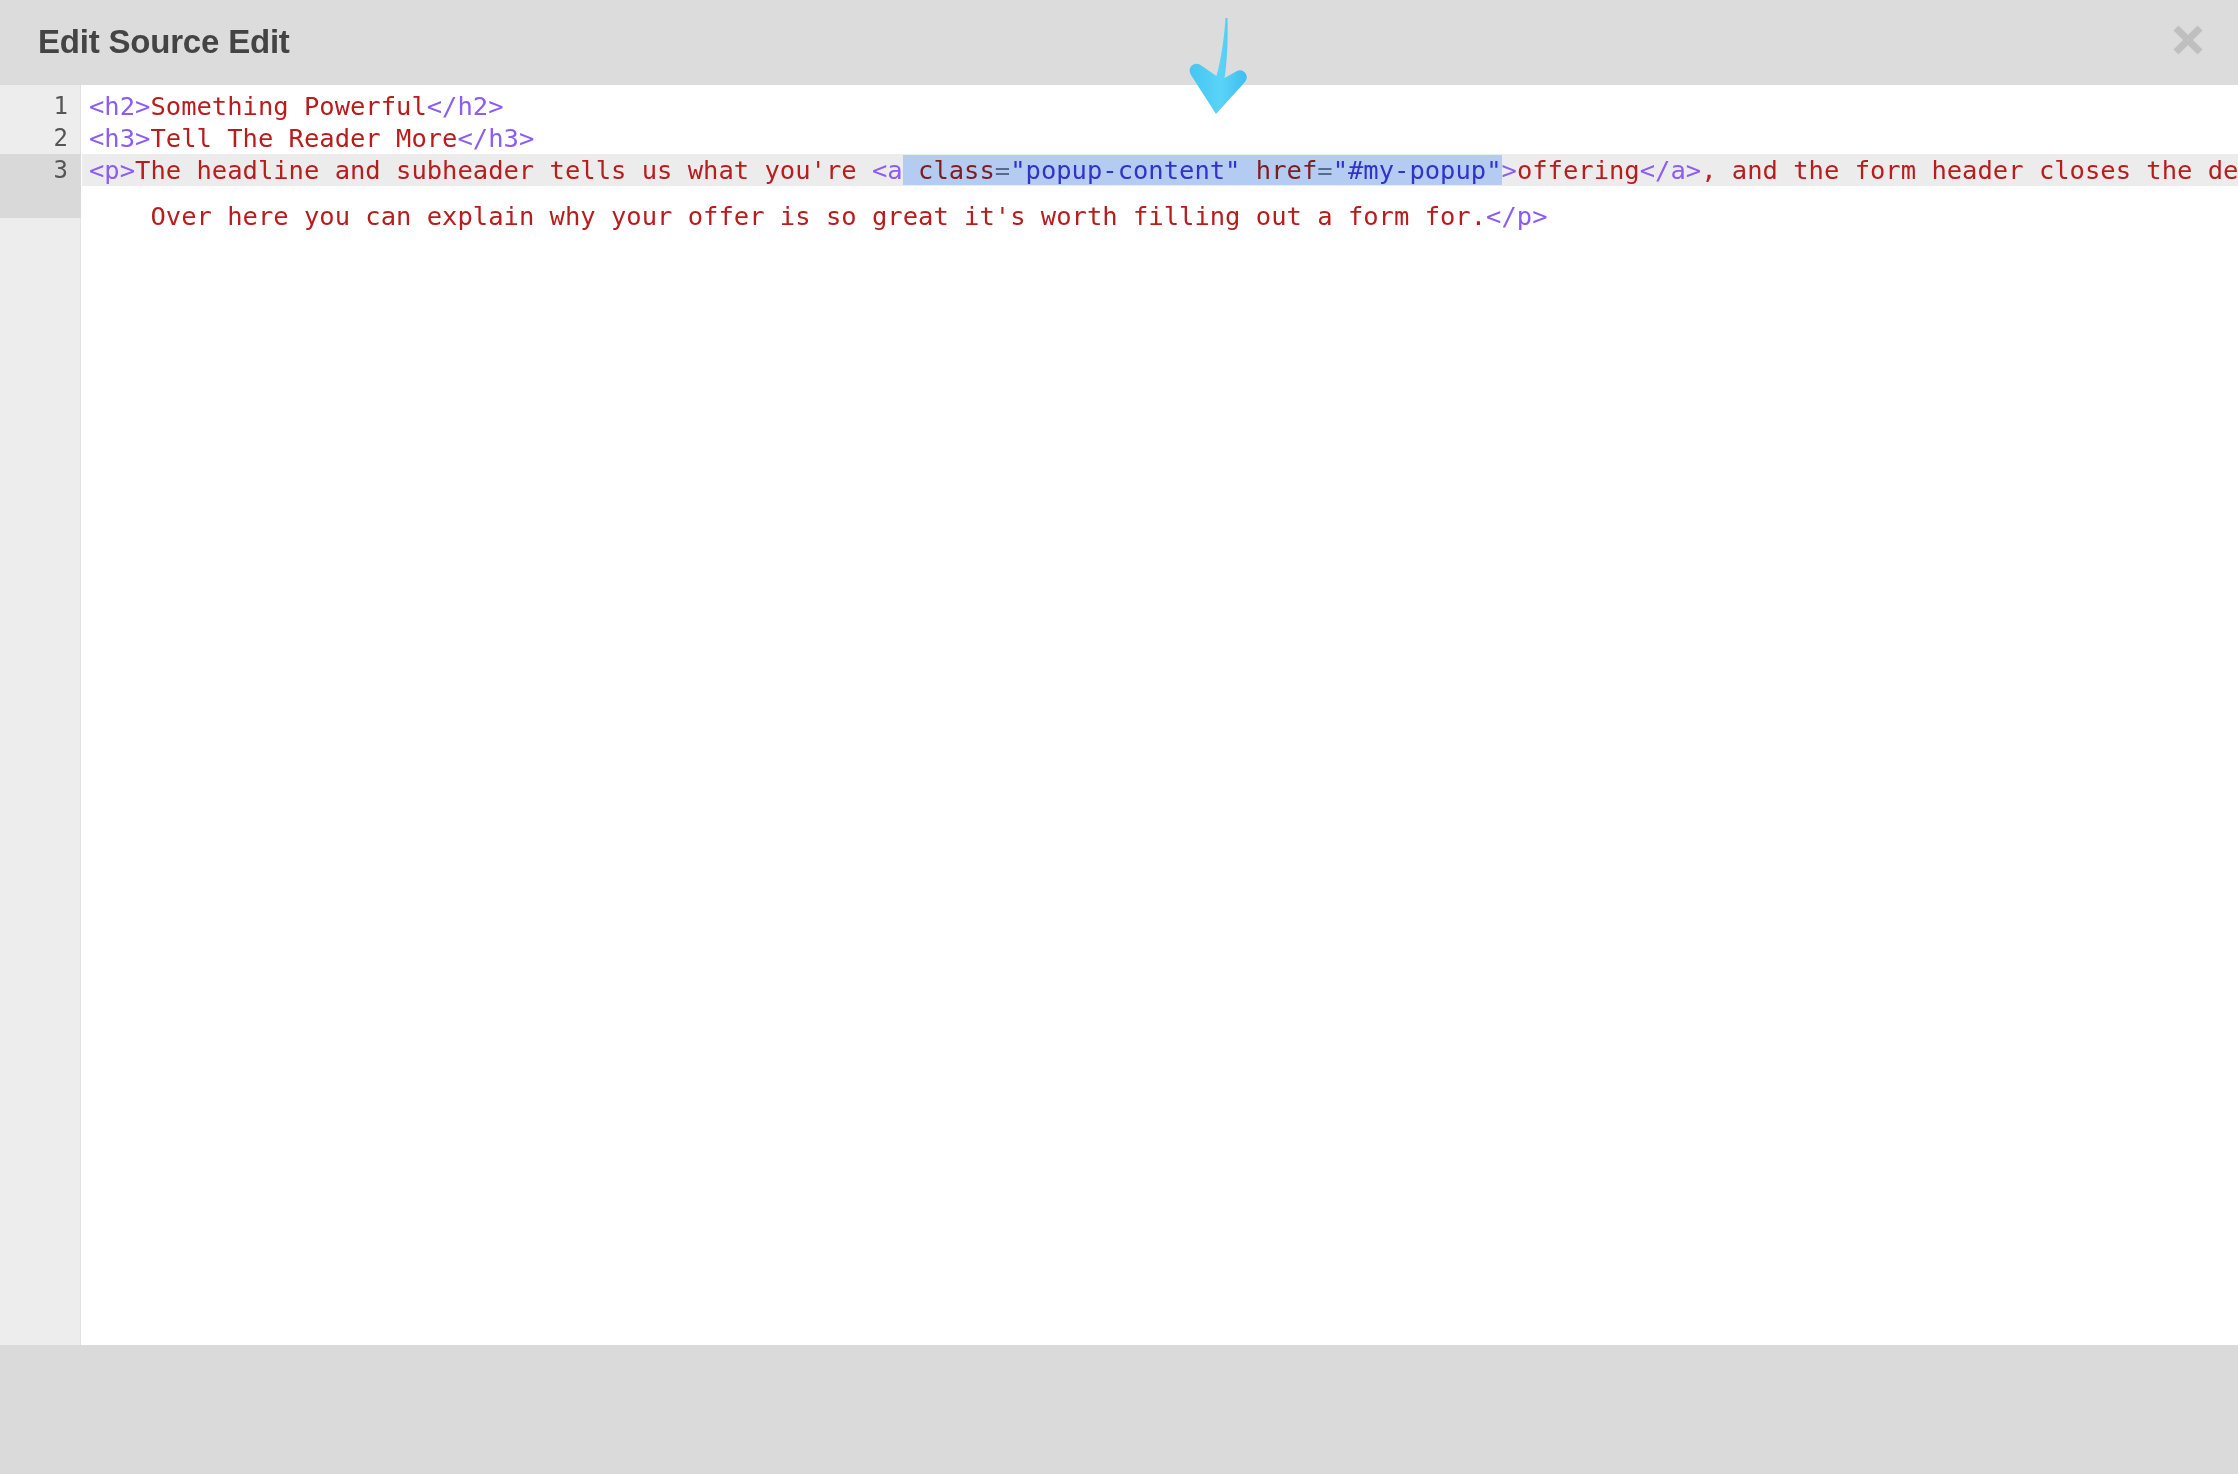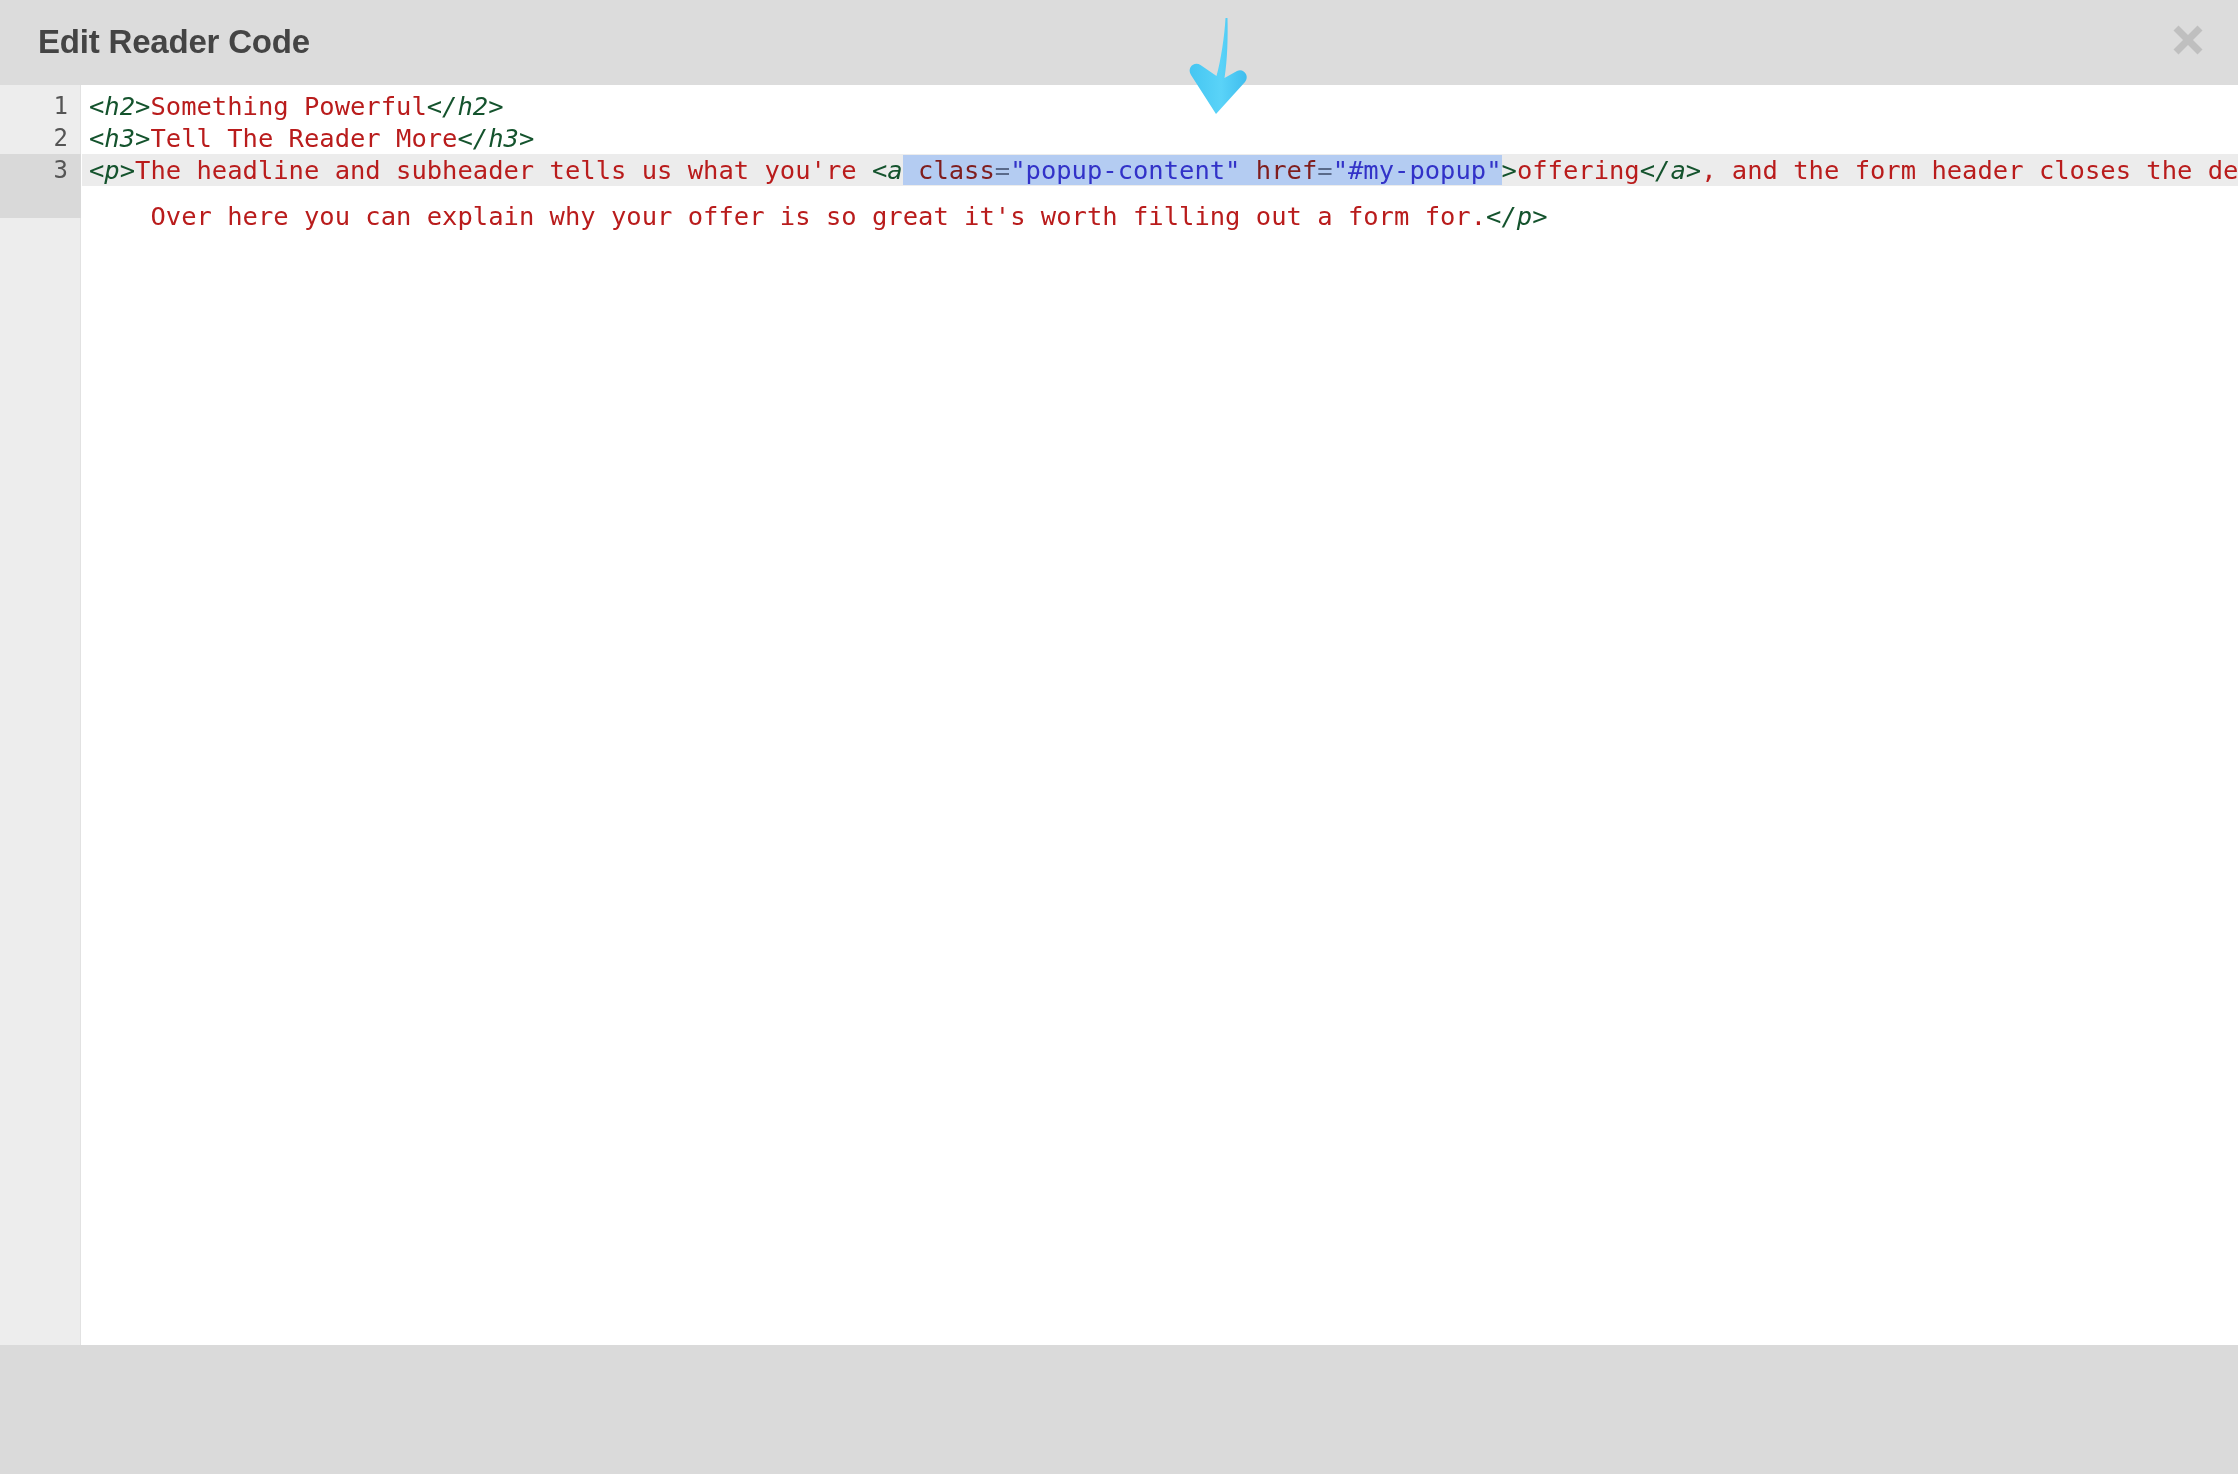--- a/index.html
+++ b/index.html
@@ -106,21 +106,21 @@
     padding-left: 7px;
     height: 32px;
     white-space: pre;
   }
   .code-line.l1 { top: 5px; }
   .code-line.l2 { top: 37px; }
   .code-line.l3a { top: 69px; background: #ececec; }
   .code-line.l3b { top: 115px; }
 
   
-  .tok-tag   { color: #14532d; font-style: italic; }
+  .tok-tag   { color: #8b5cf6; }
   .tok-attr  { color: #7f1d1d; }
   .tok-eq    { color: #5a6a8a; }
   .tok-val   { color: #3232c8; }
   .tok-txt   { color: #b91c1c; }
   .sel       { background: #b4ccf2; }
 
   
   .footer {
     position: absolute;
     left: 0; top: 1345px;
@@ -135,21 +135,21 @@
     width: 80px; height: 108px;
     pointer-events: none;
   }
 </style>
 </head>
 <body>
 
 <div id="app">
 
   <div class="header">
-    <div class="header-title">Edit Reader Code</div>
+    <div class="header-title">Edit Source Edit</div>
 
     <div class="close-btn" title="Close">
       <svg width="40" height="40" viewBox="0 0 40 40" aria-hidden="true">
         <g stroke="#bfbfbf" stroke-width="7" stroke-linecap="butt">
           <line x1="8" y1="8" x2="32" y2="32"></line>
           <line x1="32" y1="8" x2="8" y2="32"></line>
         </g>
       </svg>
     </div>
   </div>

